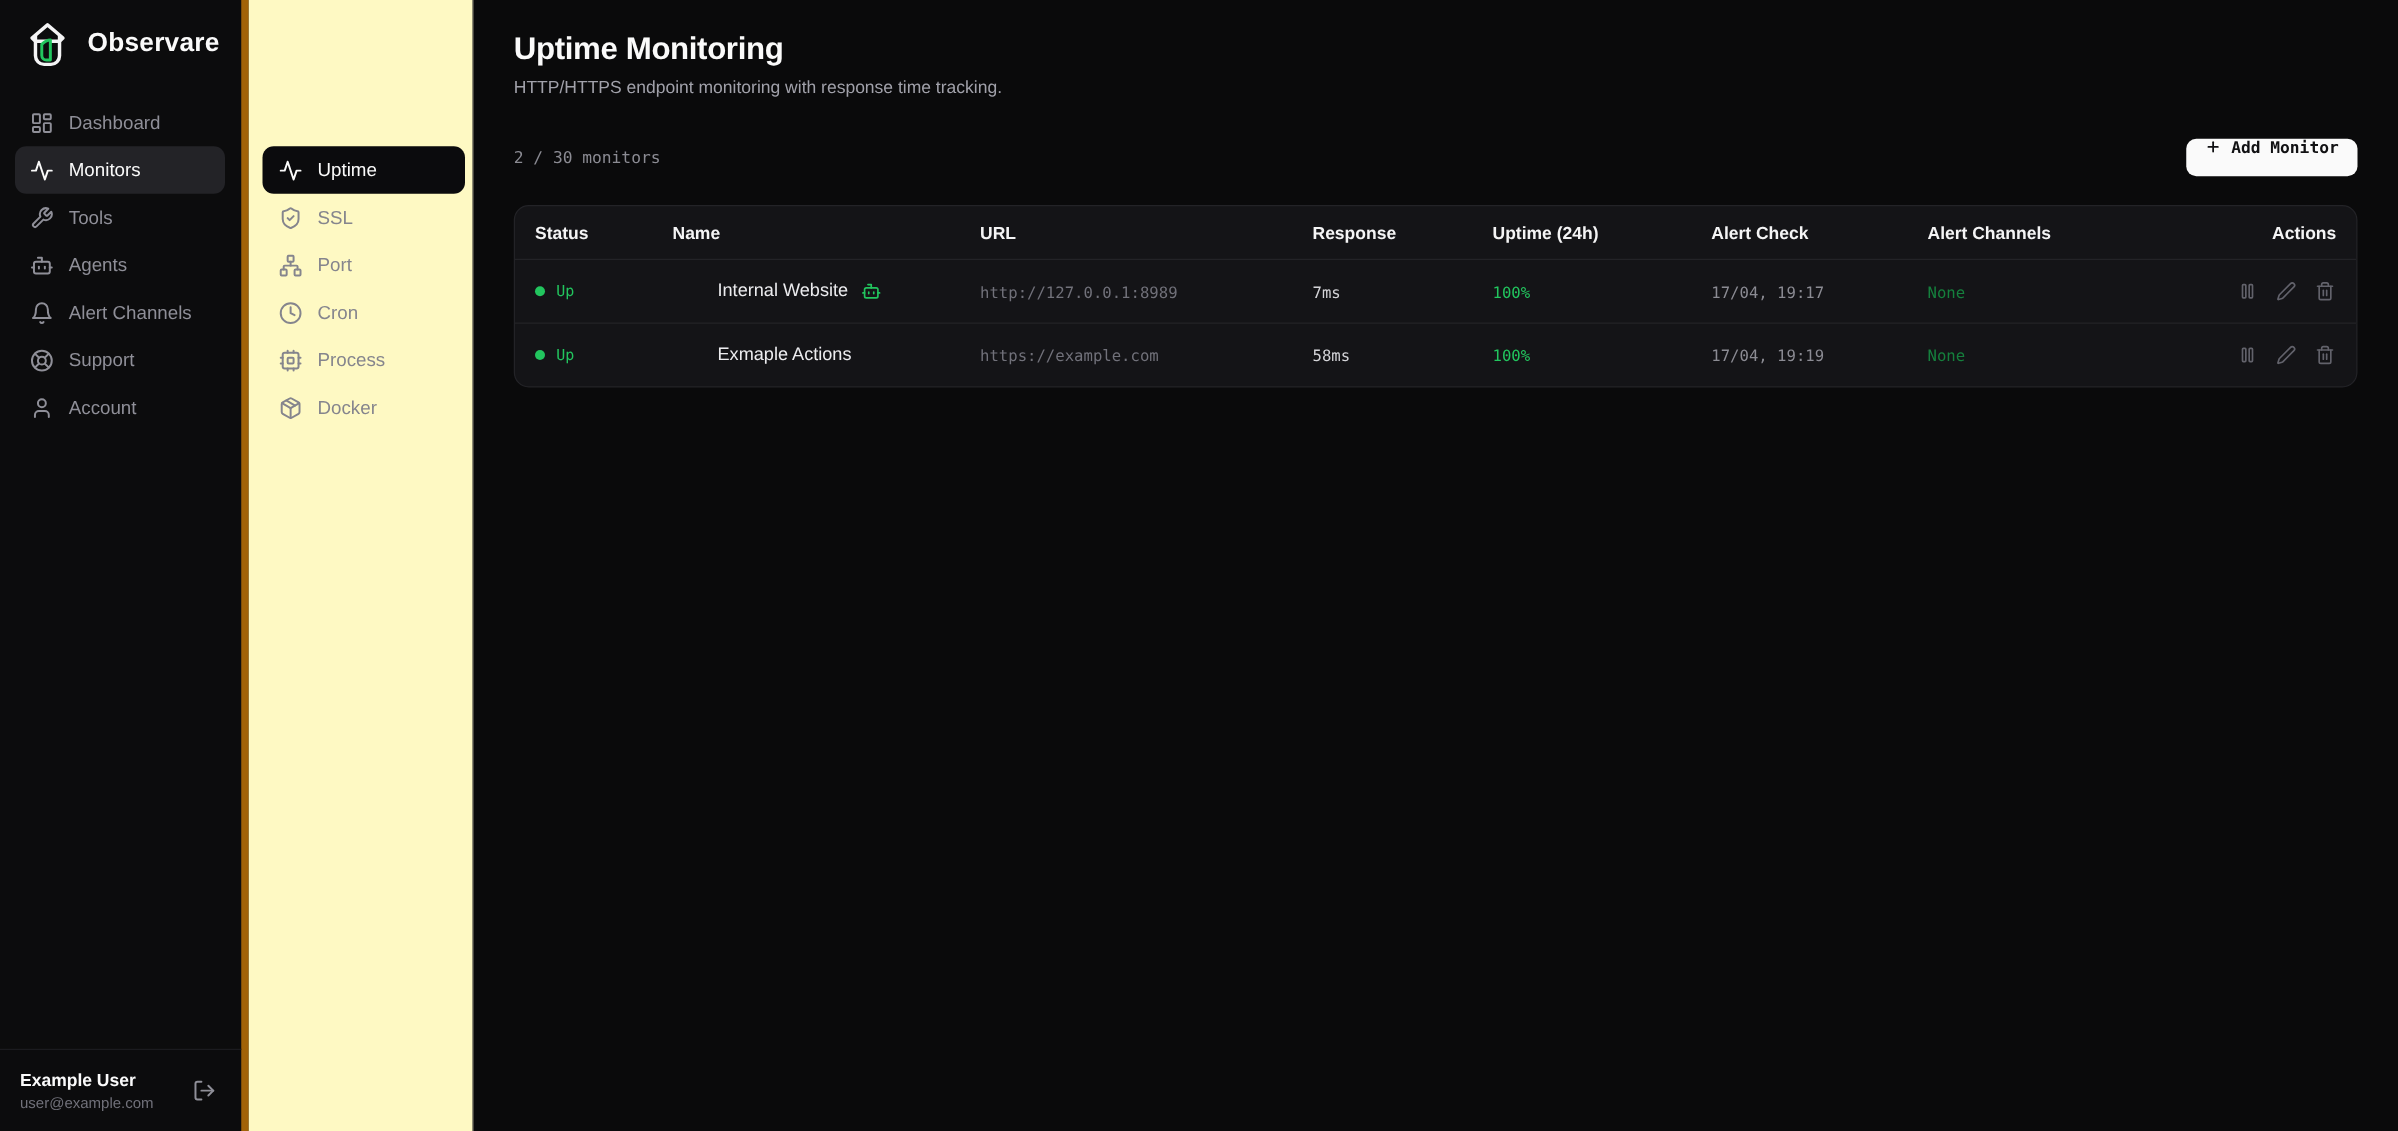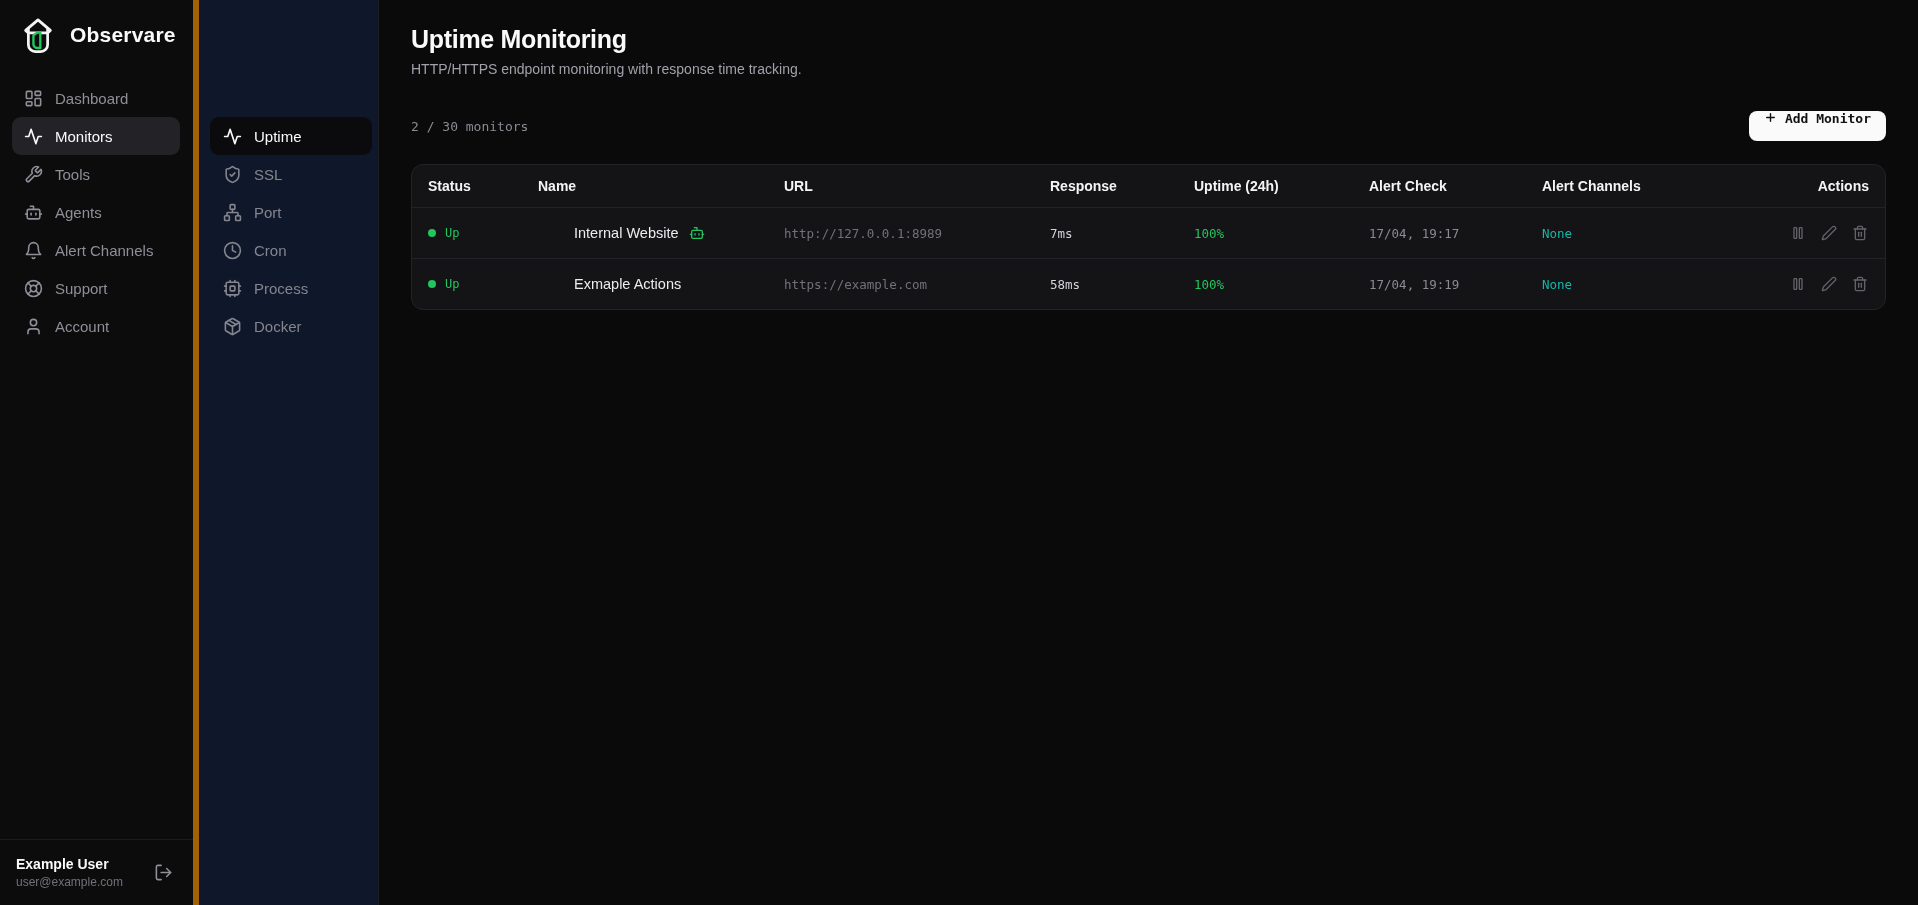--- a/index.html
+++ b/index.html
@@ -45,21 +45,21 @@
   .user-email { font-size: 12px; color: #71717a; }
   .logout-btn {
     background: none; border: none; color: #8f8f98; cursor: pointer;
     width: 28px; height: 28px; display: flex; align-items: center; justify-content: center;
   }
   .logout-btn svg { width: 19px; height: 19px; }
 
   
   .submenu {
     width: 180px; min-width: 180px; height: 100%;
-    background: #0f172a;
+    background: #fef9c3;
     border-right: 1px solid #1f1f23;
     padding: 117px 6px 0 11px;
     display: flex; flex-direction: column;
   }
   .submenu .nav-item { color: #85858d; padding: 0 13px; }
   .submenu .nav-item.active { background: #0b0b0d; color: #fafafa; }
 
   
   .main { flex: 1; padding: 24px 32px; min-width: 0; }
   .page-title { font-size: 25px; font-weight: 700; color: #fafafa; letter-spacing: -0.3px; line-height: 1.25; }
@@ -105,21 +105,21 @@
 
   .name-cell { display: flex; align-items: center; gap: 10px; margin-left: 36px; }
   .monitor-name { font-size: 14.5px; font-weight: 500; color: #ececef; }
   .agent-badge { color: #22c55e; display: flex; }
   .agent-badge svg { width: 16px; height: 16px; }
 
   .url-text { font-size: 12.5px; color: #71717a; }
   .response-text { font-size: 12.5px; color: #d4d4d8; }
   .uptime-text { font-size: 12.5px; color: #22c55e; }
   .lastcheck-text { font-size: 12.5px; color: #8b8b93; }
-  .alerts-text { font-size: 12.5px; color: #14b8a6; }
+  .alerts-text { font-size: 12.5px; color: #15803d; }
 
   .action-btns { display: flex; align-items: center; gap: 13px; }
   .icon-btn {
     background: none; border: none; cursor: pointer;
     color: #62626b; width: 18px; height: 18px;
     display: flex; align-items: center; justify-content: center; padding: 0;
   }
   .icon-btn svg { width: 16px; height: 16px; }
 </style>
 </head>

